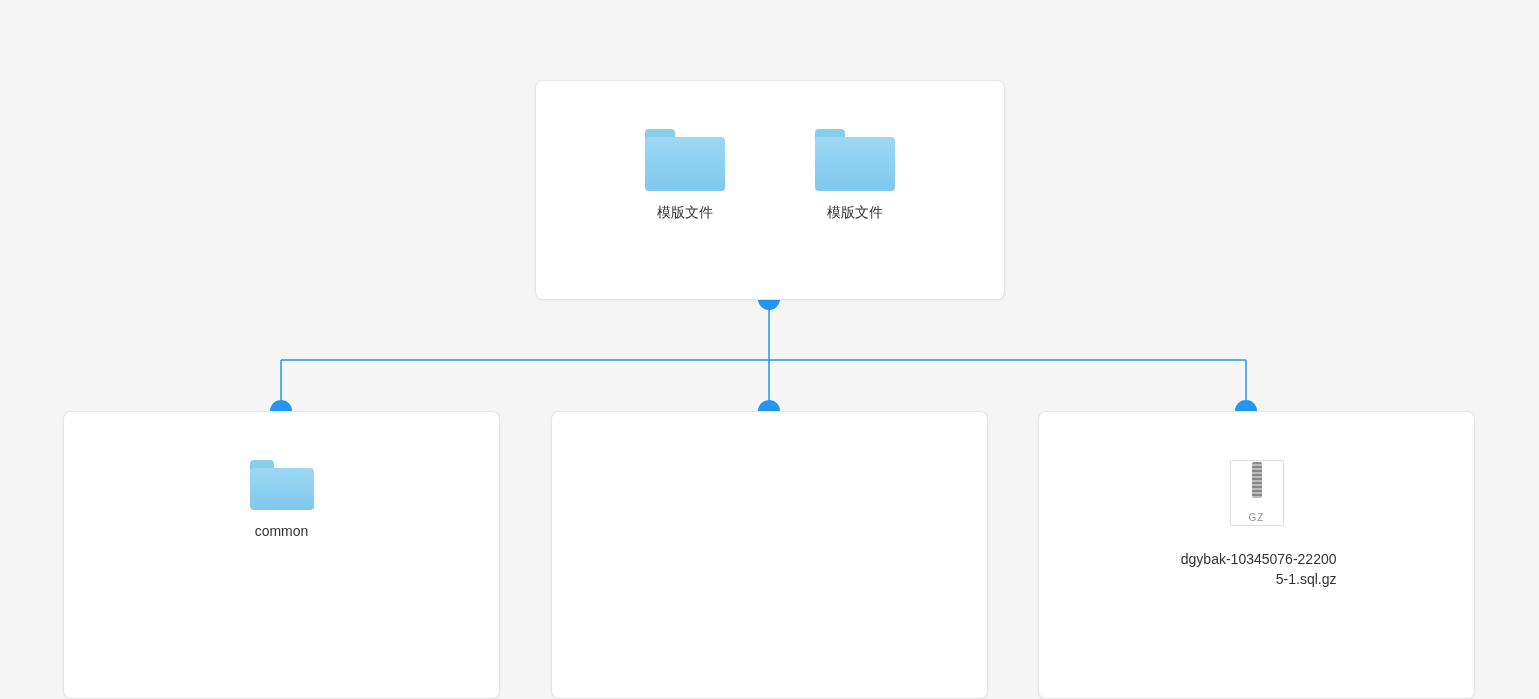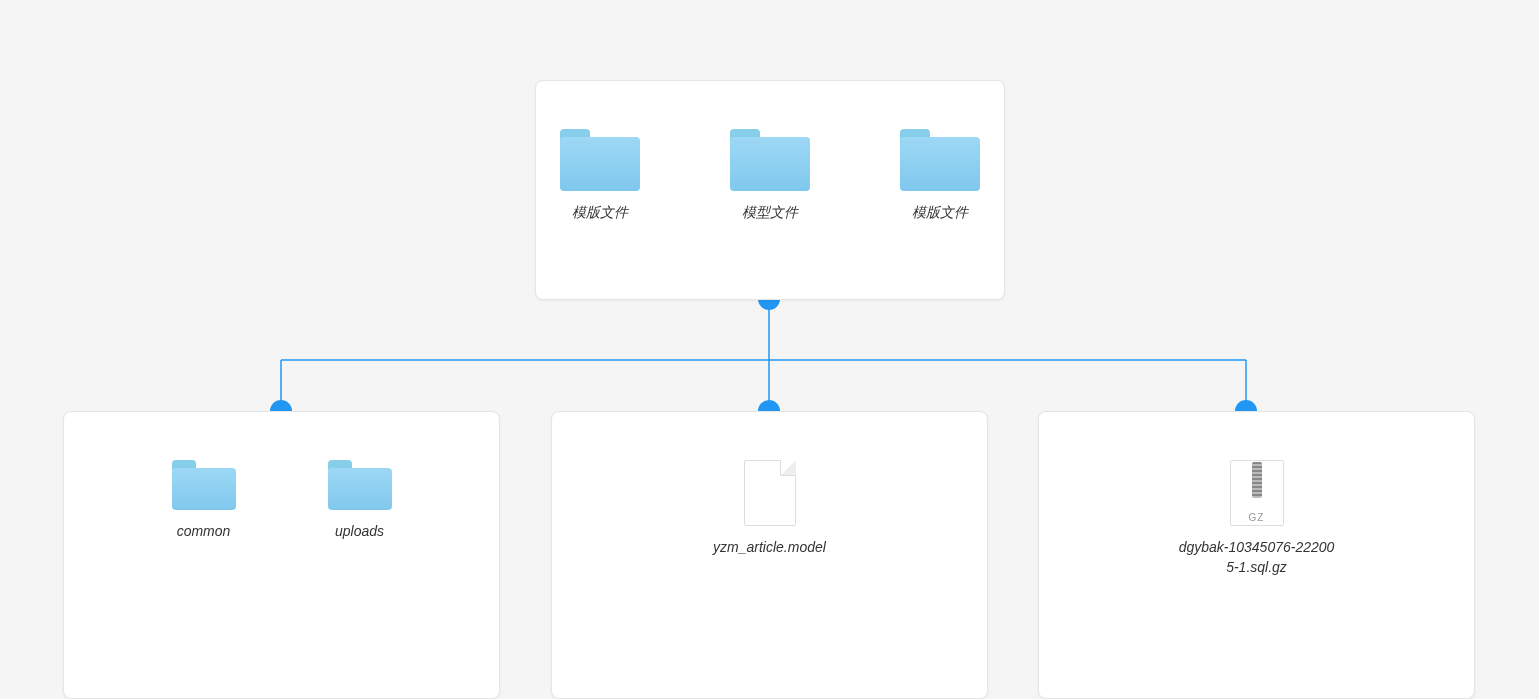--- a/index.html
+++ b/index.html
@@ -32,24 +32,23 @@
     display: flex;
     flex-direction: column;
     align-items: center;
     width: 110px;
   }
   .item.narrow { width: 90px; }
   .label {
     margin-top: 12px;
     font-size: 14px;
     color: #333;
-    text-align: center;
+    text-align: right;
     line-height: 1.4;
     word-break: break-all;
-    font-style: italic;
   }
   .folder-icon {
     width: 80px;
     height: 62px;
     position: relative;
   }
   .folder-icon .tab {
     position: absolute;
     top: 0; left: 0;
     width: 30px; height: 12px;
@@ -153,67 +152,45 @@
           <div class="tab"></div>
           <div class="body"></div>
         </div>
       <div class="label">模版文件</div>
     </div>
     <div class="item">
       <div class="folder-icon">
           <div class="tab"></div>
           <div class="body"></div>
         </div>
-      <div class="label">模型文件</div>
-    </div>
-    <div class="item">
-      <div class="folder-icon">
-          <div class="tab"></div>
-          <div class="body"></div>
-        </div>
       <div class="label">模版文件</div>
     </div>
   </div>
 </div>
 
 <div class="card" style="left:63px; top:411px; width:437px; height:288px;">
   <div class="row" style="gap:66px;">
     <div class="item narrow">
       <div class="folder-icon folder-sm">
           <div class="tab"></div>
           <div class="body"></div>
         </div>
       <div class="label">common</div>
     </div>
-    <div class="item narrow">
-      <div class="folder-icon folder-sm">
-          <div class="tab"></div>
-          <div class="body"></div>
-        </div>
-      <div class="label">uploads</div>
-    </div>
   </div>
 </div>
 
 <div class="card" style="left:551px; top:411px; width:437px; height:288px;">
   <div class="row tight">
-    <div class="item" style="width:130px;">
-      <div class="file-icon">
-        <div class="sheet"></div>
-          <div class="corner-mask"></div>
-          <div class="fold"></div>
-      </div>
-      <div class="label">yzm_article.model</div>
-    </div>
   </div>
 </div>
 
 <div class="card" style="left:1038px; top:411px; width:437px; height:288px;">
   <div class="row">
-    <div class="item" style="width:160px;">
+    <div class="item" style="width:160px;gap:12px;">
       <div class="gz-icon">
         <div class="sheet"></div>
         <div class="zipper"></div>
         <div class="txt">GZ</div>
       </div>
       <div class="label">dgybak-10345076-222005-1.sql.gz</div>
     </div>
   </div>
 </div>
 

